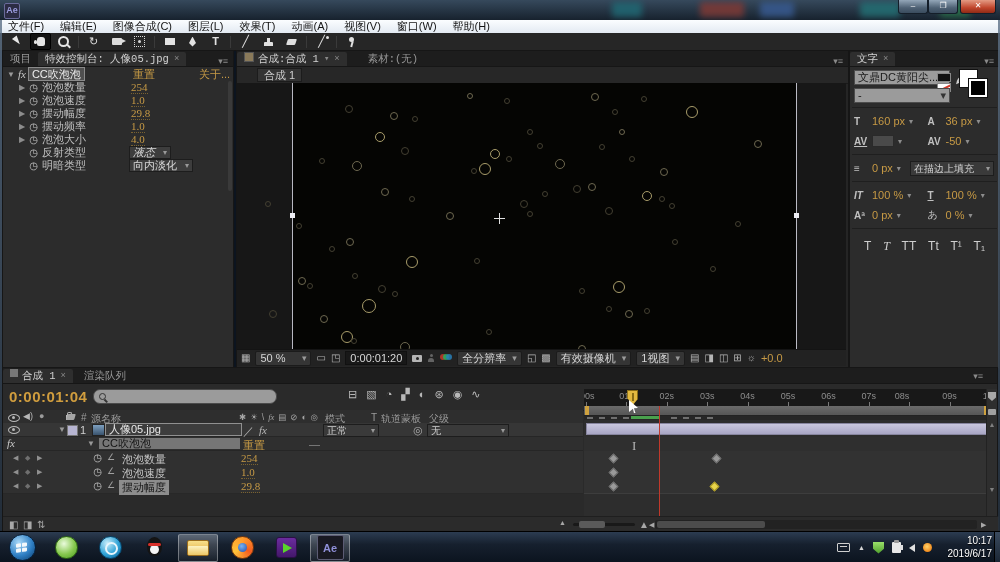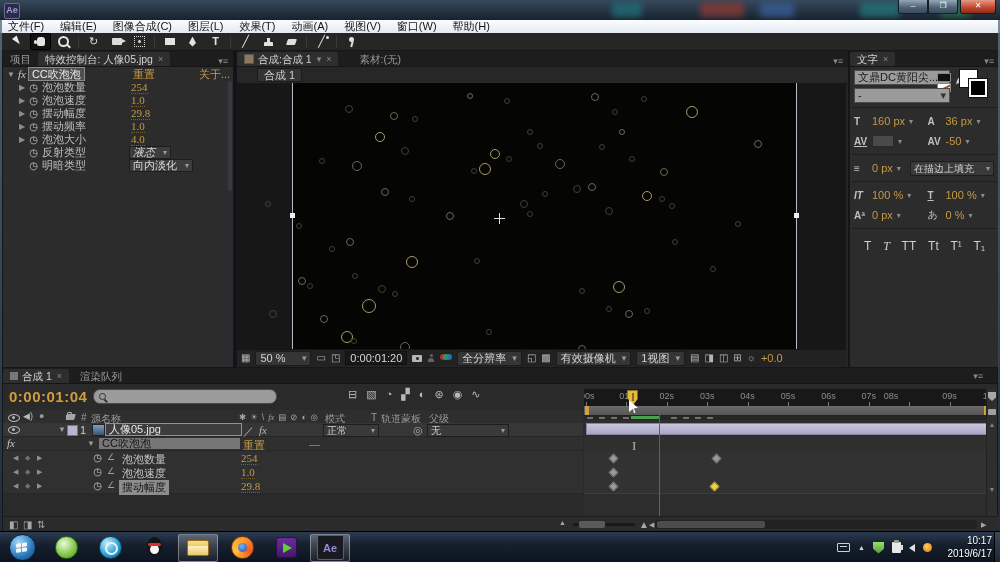--- a/index.html
+++ b/index.html
@@ -47,21 +47,21 @@
   #workspace-label{color:#c9c9c9;margin-right:4px;}
   .ddbox{background:#353535;border:1px solid #1b1b1b;border-radius:2px;height:13px;line-height:13px;padding:0 4px;color:#d5d5d5;display:flex;align-items:center;}
   .ddbox .chev{margin-left:6px;color:#9a9a9a;font-size:9px;}
   #help-search{position:absolute;right:4px;top:35px;width:148px;height:13px;background:#b9bdc1;border:1px solid #5a5a5a;border-radius:7px;
     color:#222;display:flex;align-items:center;padding:0 6px;}
   .magicon{width:5px;height:5px;border:1.5px solid #333;border-radius:50%;position:relative;margin-right:4px;flex:none;}
   .magicon::after{content:"";position:absolute;right:-3px;bottom:-2px;width:4px;height:1.5px;background:#333;transform:rotate(45deg);}
   
   .panel{background:#2c2c2c;border:1px solid #161616;}
   .tabbar{height:15px;background:#1d1d1d;display:flex;align-items:flex-end;border-bottom:1px solid #161616;}
-  .tab{height:14px;line-height:14px;padding:0 7px;color:#999;font-size:10.5px;display:flex;align-items:center;white-space:nowrap;}
+  .tab{height:14px;line-height:14px;padding:0 7px;color:#999;font-size:10.5px;display:flex;white-space:nowrap;font-family:Liberation Mono, monospace;}
   .tab.active{background:#2e2e2e;color:#d2d2d2;border-radius:2px 2px 0 0;}
   .tab .x{margin-left:5px;color:#888;font-size:9px;}
   .pmenu{margin-left:auto;color:#8a8a8a;font-size:9px;padding:0 5px;}
   .orange{color:#c79a45;}
   .oval{color:#c79a45;border-bottom:1px dotted #7a6230;font-family:Liberation Serif, serif;}
   
   #fx-panel{left:2px;top:50px;width:230px;height:317px;}
   #fx-breadcrumb{height:14px;line-height:14px;padding-left:6px;color:#bdbdbd;background:#2c2c2c;border-bottom:1px solid #242424;}
   #fx-header{height:14px;display:flex;align-items:center;padding-left:4px;background:#2c2c2c;}
   #fx-name-box{background:#4f4f4f;border:1px solid #8a8a8a;color:#efefef;padding:0 3px;height:12px;line-height:12px;margin-left:2px;}
@@ -731,21 +731,21 @@
           <div class="rlabel" style="left: 123.2px;">03s</div>
           <div class="rtick" style="left: 123.2px;"></div>
           <div class="rlabel" style="left: 163.6px;">04s</div>
           <div class="rtick" style="left: 163.6px;"></div>
           <div class="rlabel" style="left: 204px;">05s</div>
           <div class="rtick" style="left: 204px;"></div>
           <div class="rlabel" style="left: 244.4px;">06s</div>
           <div class="rtick" style="left: 244.4px;"></div>
           <div class="rlabel" style="left: 284.8px;">07s</div>
           <div class="rtick" style="left: 284.8px;"></div>
-          <div class="rlabel" style="left: 307px;">08s</div>
+          <div class="rlabel" style="left: 318px;">08s</div>
           <div class="rtick" style="left: 325.2px;"></div>
           <div class="rlabel" style="left: 365.6px;">09s</div>
           <div class="rtick" style="left: 365.6px;"></div>
           <div class="rlabel" style="left: 406px;">10s</div>
           <div class="rtick" style="left: 406px;"></div>
         </div>
       <div id="workarea">
         <span class="wa-handle" style="left:1px;"></span>
         <span class="wa-handle" style="left:400px;"></span>
       </div>

